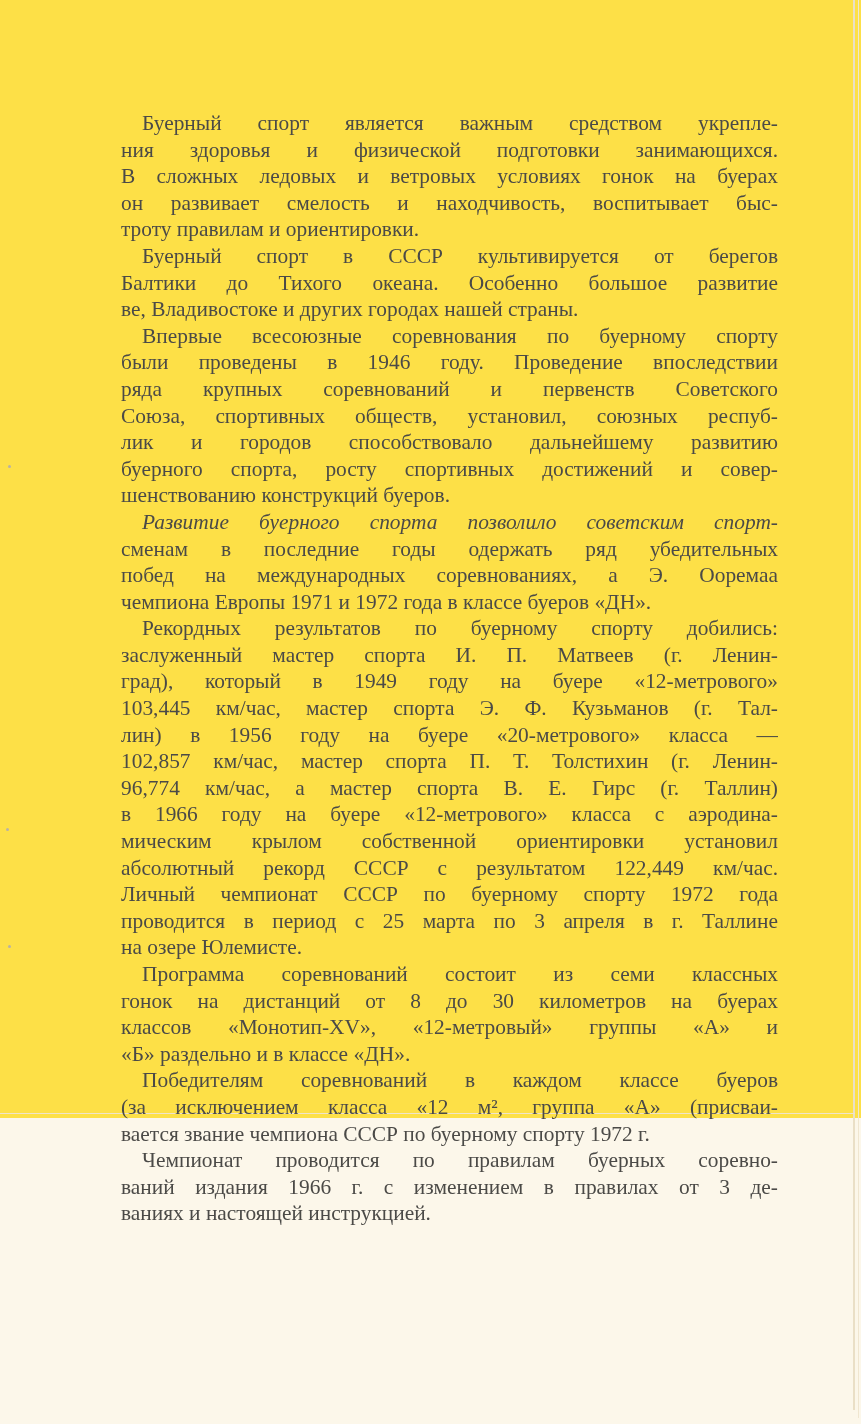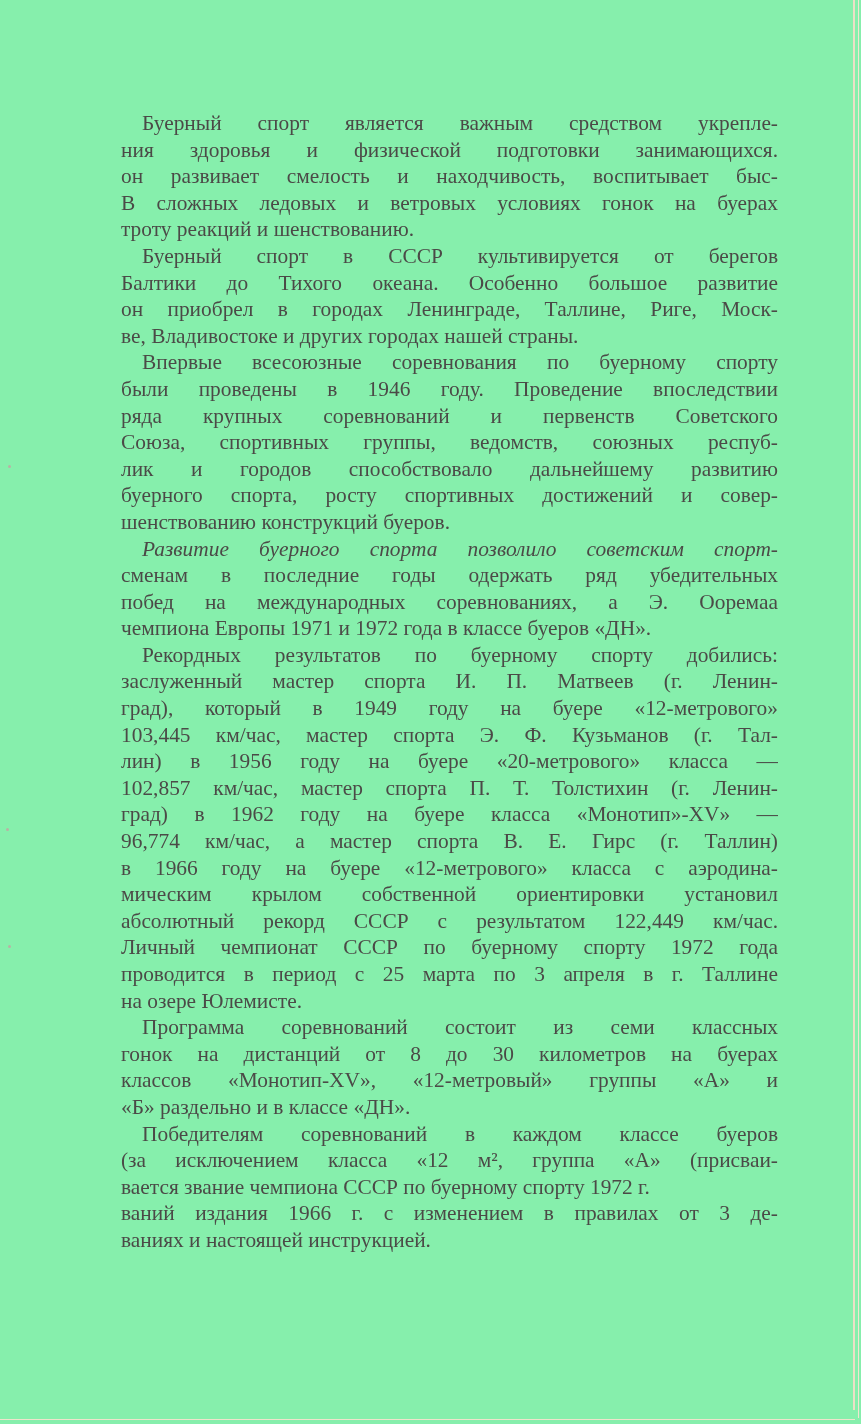--- a/index.html
+++ b/index.html
@@ -2,22 +2,22 @@
 <html><head>
 <meta charset="utf-8">
 <style>
   html, body { margin: 0; padding: 0; }
   body {
     width: 861px; height: 1424px; overflow: hidden;
     background: #fcf7ea;
     position: relative;
   }
   .page {
-    position: absolute; left: 0; top: 0; width: 861px; height: 1424px;
-    background: #86efac;
+    position: absolute; left: 0; top: 0; width: 861px; height: 1118px;
+    background: #fde047;
   }
   .page-edge {
     position: absolute; right: 6px; top: 0; width: 2px; height: 1410px;
     background: #eadfc6;
   }
   .page-edge2 {
     position: absolute; right: 2px; top: 0; width: 1px; height: 1418px;
     background: #f0e6d0;
   }
   .bottom-edge {
@@ -44,70 +44,69 @@
   <div class="page-edge2"></div>
   <div class="bottom-edge"></div>
   <div class="speck" style="left:8px;top:465px"></div>
   <div class="speck" style="left:6px;top:828px"></div>
   <div class="speck" style="left:8px;top:945px"></div>
 
   <div class="text" id="text">
       <p>
         <span class="ln" style="padding-left: 21px;">Буерный спорт является важным средством укрепле-</span>
         <span class="ln">ния здоровья и физической подготовки занимающихся.</span>
+        <span class="ln">В сложных ледовых и ветровых условиях гонок на буерах</span>
         <span class="ln">он развивает смелость и находчивость, воспитывает быс-</span>
-        <span class="ln">В сложных ледовых и ветровых условиях гонок на буерах</span>
-        <span class="ln last">троту реакций и шенствованию.</span>
+        <span class="ln last">троту правилам и ориентировки.</span>
       </p>
       <p>
         <span class="ln" style="padding-left: 21px;">Буерный спорт в СССР культивируется от берегов</span>
         <span class="ln">Балтики до Тихого океана. Особенно большое развитие</span>
-        <span class="ln">он приобрел в городах Ленинграде, Таллине, Риге, Моск-</span>
         <span class="ln last">ве, Владивостоке и других городах нашей страны.</span>
       </p>
       <p>
         <span class="ln" style="padding-left: 21px;">Впервые всесоюзные соревнования по буерному спорту</span>
         <span class="ln">были проведены в 1946 году. Проведение впоследствии</span>
         <span class="ln">ряда крупных соревнований и первенств Советского</span>
-        <span class="ln">Союза, спортивных группы, ведомств, союзных респуб-</span>
+        <span class="ln">Союза, спортивных обществ, установил, союзных респуб-</span>
         <span class="ln">лик и городов способствовало дальнейшему развитию</span>
         <span class="ln">буерного спорта, росту спортивных достижений и совер-</span>
         <span class="ln last">шенствованию конструкций буеров.</span>
       </p>
       <p>
         <span class="ln" style="padding-left: 21px; font-style: italic;">Развитие буерного спорта позволило советским спорт-</span>
         <span class="ln">сменам в последние годы одержать ряд убедительных</span>
         <span class="ln">побед на международных соревнованиях, а Э. Ооремаа</span>
         <span class="ln last">чемпиона Европы 1971 и 1972 года в классе буеров «ДН».</span>
       </p>
       <p>
         <span class="ln" style="padding-left: 21px;">Рекордных результатов по буерному спорту добились:</span>
         <span class="ln">заслуженный мастер спорта И. П. Матвеев (г. Ленин-</span>
         <span class="ln">град), который в 1949 году на буере «12-метрового»</span>
         <span class="ln">103,445 км/час, мастер спорта Э. Ф. Кузьманов (г. Тал-</span>
         <span class="ln">лин) в 1956 году на буере «20-метрового» класса —</span>
         <span class="ln">102,857 км/час, мастер спорта П. Т. Толстихин (г. Ленин-</span>
-        <span class="ln">град) в 1962 году на буере класса «Монотип»-XV» —</span>
         <span class="ln">96,774 км/час, а мастер спорта В. Е. Гирс (г. Таллин)</span>
         <span class="ln">в 1966 году на буере «12-метрового» класса с аэродина-</span>
         <span class="ln">мическим крылом собственной ориентировки установил</span>
         <span class="ln">абсолютный рекорд СССР с результатом 122,449 км/час.</span>
         <span class="ln">Личный чемпионат СССР по буерному спорту 1972 года</span>
         <span class="ln">проводится в период с 25 марта по 3 апреля в г. Таллине</span>
         <span class="ln last">на озере Юлемисте.</span>
       </p>
       <p>
         <span class="ln" style="padding-left: 21px;">Программа соревнований состоит из семи классных</span>
         <span class="ln">гонок на дистанций от 8 до 30 километров на буерах</span>
         <span class="ln">классов «Монотип-XV», «12-метровый» группы «А» и</span>
         <span class="ln last">«Б» раздельно и в классе «ДН».</span>
       </p>
       <p>
         <span class="ln" style="padding-left: 21px;">Победителям соревнований в каждом классе буеров</span>
         <span class="ln">(за исключением класса «12 м², группа «А» (присваи-</span>
         <span class="ln last">вается звание чемпиона СССР по буерному спорту 1972 г.</span>
       </p>
       <p>
+        <span class="ln" style="padding-left: 21px;">Чемпионат проводится по правилам буерных соревно-</span>
         <span class="ln">ваний издания 1966 г. с изменением в правилах от 3 де-</span>
         <span class="ln last">ваниях и настоящей инструкцией.</span>
       </p>
     </div>
 </div>
 
 </body></html>

